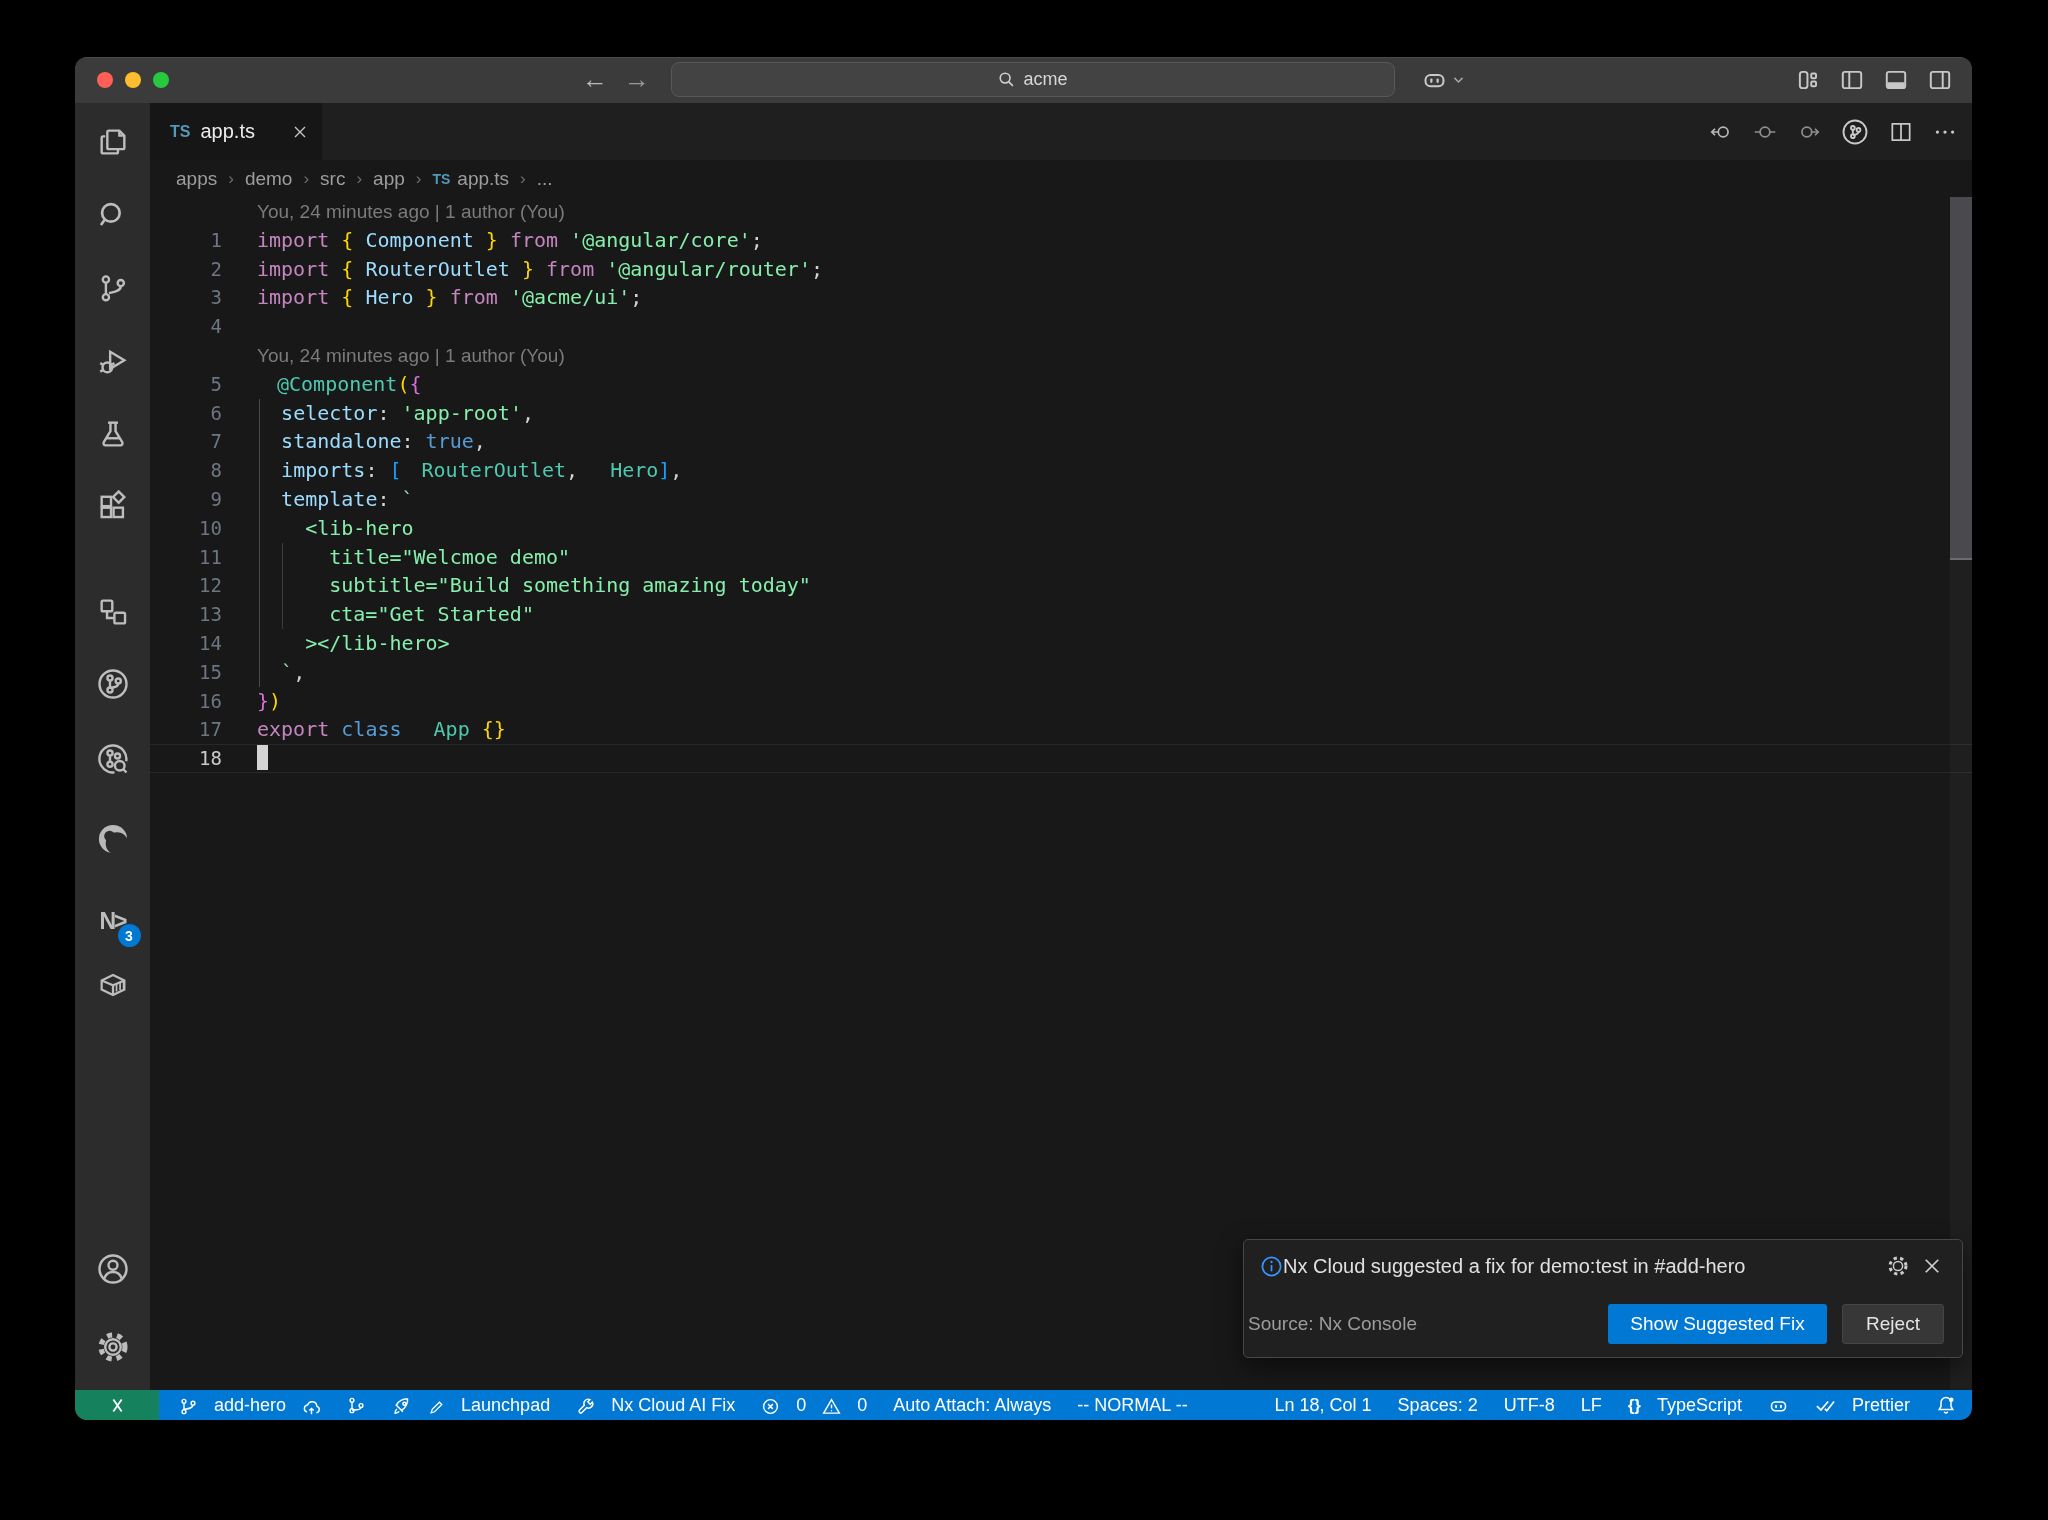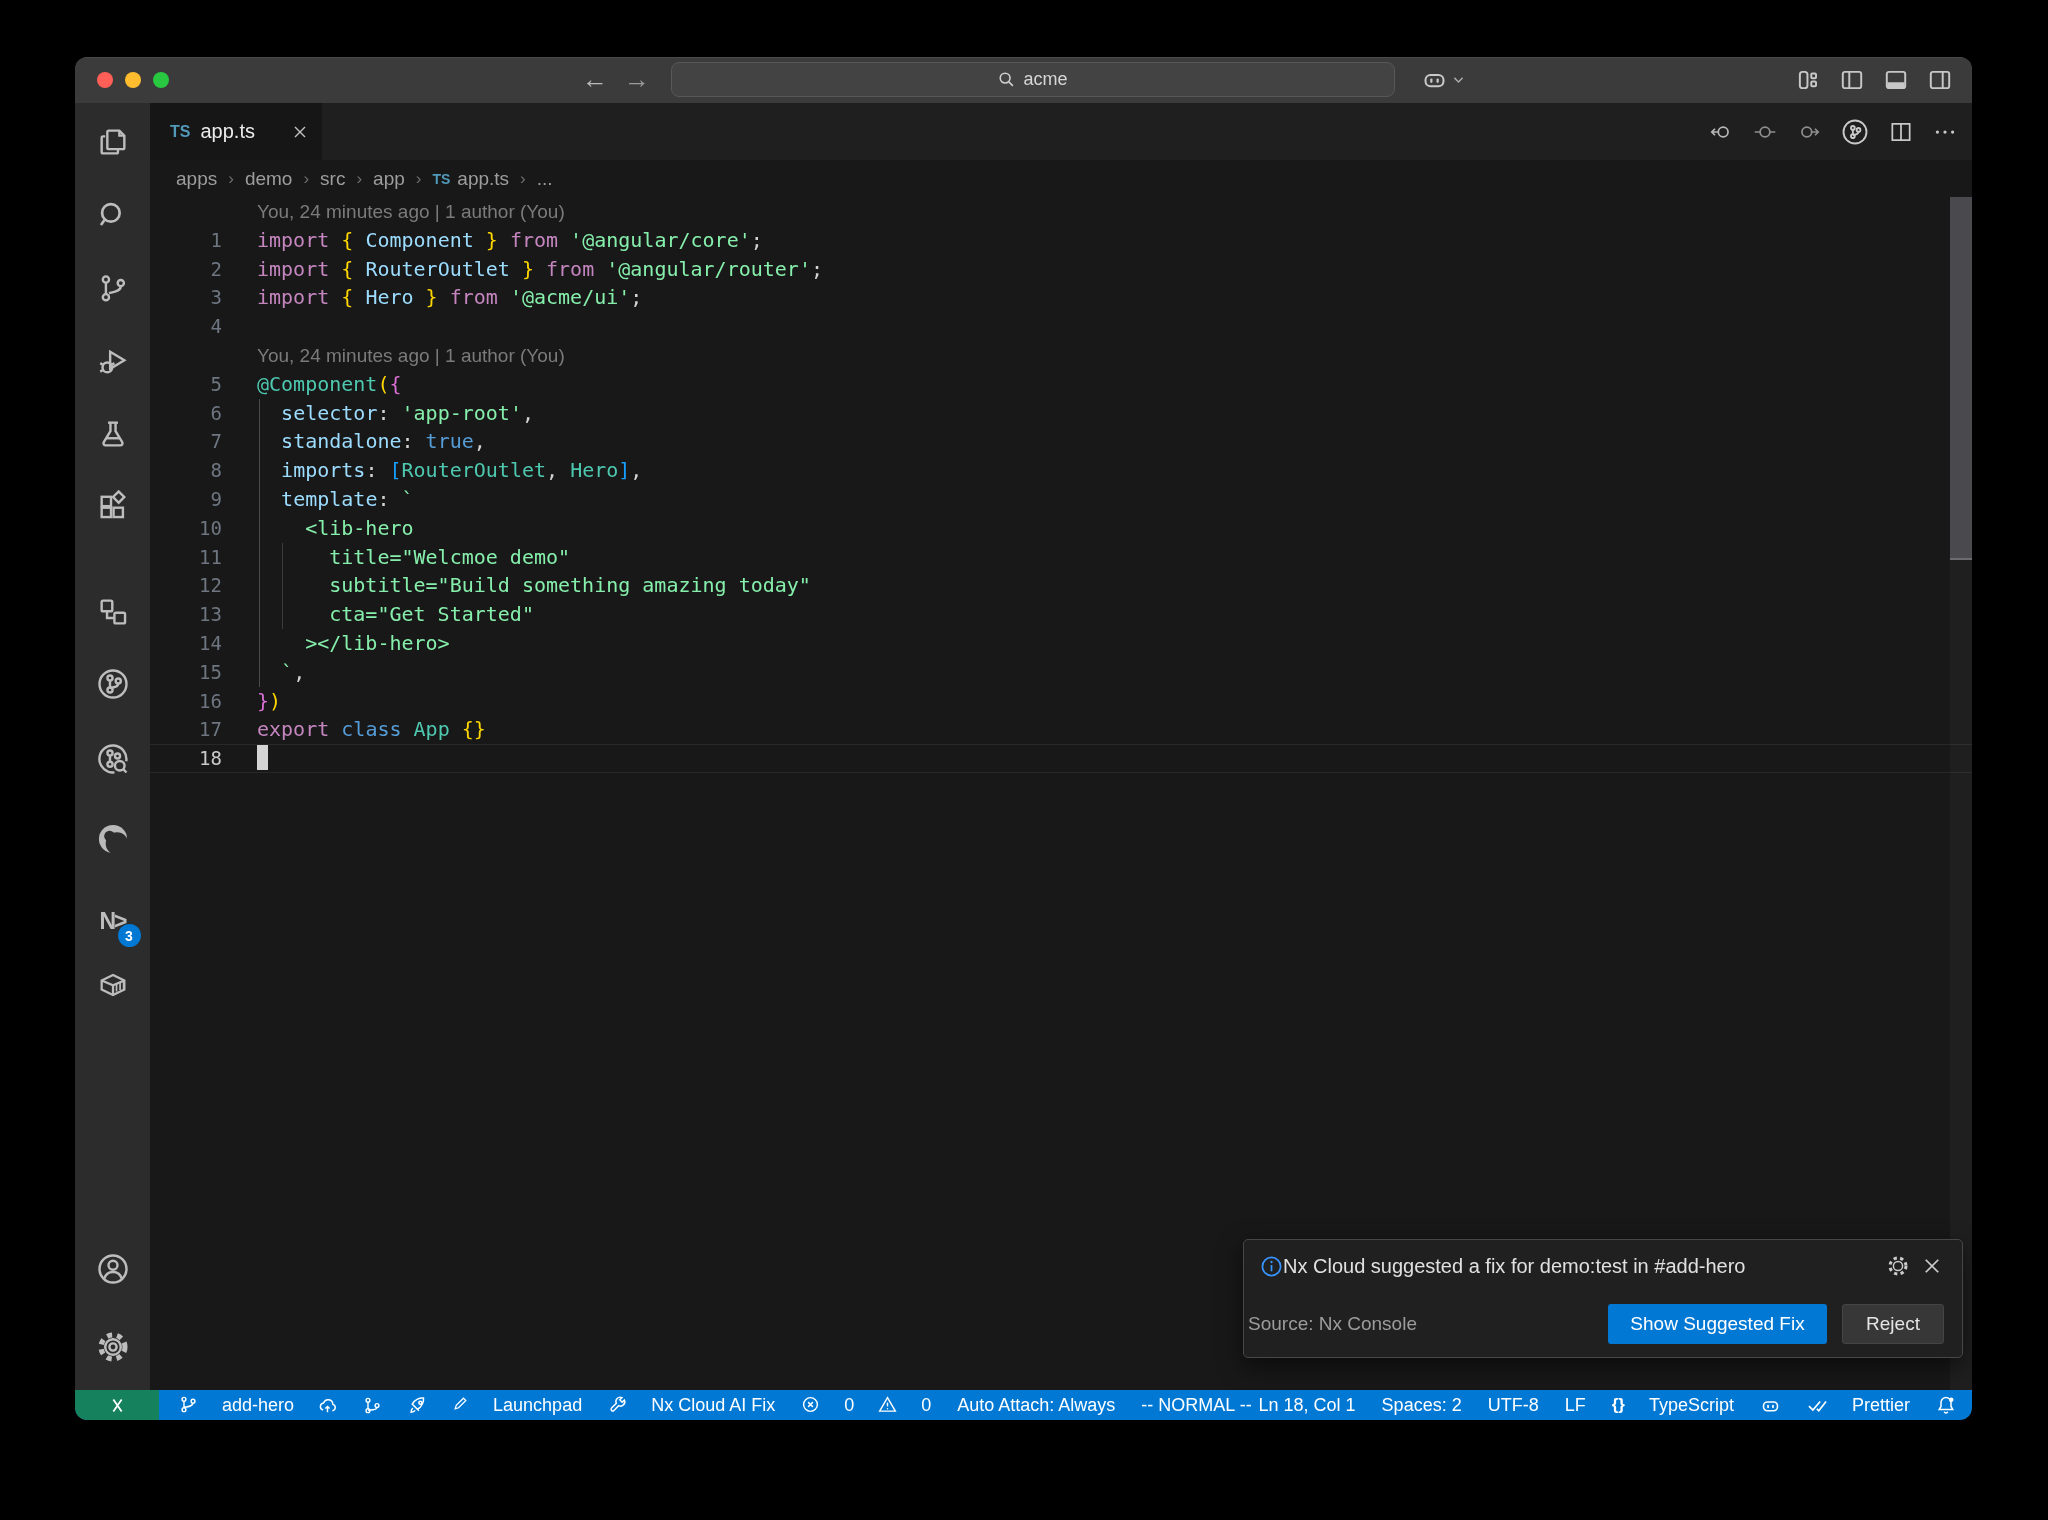--- a/index.html
+++ b/index.html
@@ -59,21 +59,21 @@
   
   .code-area { position:absolute; left:75px; right:0; top:140px; bottom:30px; background:#181818; overflow:hidden; }
   .crow { position:relative; height:28.8px; line-height:28.8px; white-space:pre;
           font-family:"DejaVu Sans Mono", monospace; font-size:20px; }
   .crow .gut { display:inline-block; width:72px; text-align:right; color:#6e7681; font-size:19px; }
   .crow.current .gut { color:#c9c9c9; }
   .crow .ctext { padding-left:35px; color:#d4d4d4; }
   .crow .blame { font-family:"Liberation Sans", sans-serif; font-size:19px; color:#7b7b7b; }
   .crow.current { box-shadow: inset 0 1px 0 rgba(255,255,255,.07), inset 0 -1px 0 rgba(255,255,255,.07); }
   .tok-kw  { color:#c586c0; } .tok-id  { color:#9cdcfe; } .tok-str { color:#86efac; }
-  .tok-cls { color:#4ec9b0; } .tok-kw2 { color:#569cd6;text-align:center; } .tok-pln { color:#d4d4d4; }
+  .tok-cls { color:#4ec9b0;margin-left:20px; } .tok-kw2 { color:#569cd6;text-align:center; } .tok-pln { color:#d4d4d4; }
   .tok-brk1{ color:#ffd700; } .tok-brk2{ color:#da70d6; } .tok-brk3{ color:#179fff; }
   .cursor { display:inline-block; width:11px; height:25px; background:#d4d4d4; vertical-align:-5px; }
   .guide { position:absolute; width:1px; background:#3c3c3c; }
   .guide.a { left:109px; top:202px; height:288px; background:#4a4a4a; }
   .guide.b { left:132px; top:346px; height:86px; }
   .vscroll-track { position:absolute; right:0; top:0; bottom:0; width:22px; background:rgba(255,255,255,.03); }
   .vscroll-thumb { position:absolute; right:0; top:0; width:22px; height:363px; background:#4a4a4e;
                    border-bottom:2px solid #6d6d70; }
 
   
@@ -91,21 +91,21 @@
   .btn.primary { width:219px; background:#0078d4; color:#ffffff; }
   .btn.secondary { width:102px; background:#373737; color:#e4e4e4; margin-left:15px; border:1px solid #454545; }
 
   
   .statusbar { position:absolute; left:0; right:0; bottom:0; height:30px; background:#0078d4;
                display:flex; align-items:center; color:#ffffff; font-size:18px;
                border-radius:0 0 12px 12px; }
   .sb-left, .sb-right { display:flex; align-items:center; height:30px; }
   .sb-left { gap:26px; }
   .sb-right { margin-left:auto; gap:26px; padding-right:16px; }
-  .sb-item { display:flex; align-items:flex-start; gap:24px; white-space:nowrap; }
+  .sb-item { display:flex; align-items:flex-end; gap:16px; white-space:nowrap; }
   .remote { width:84px; height:30px; background:#16825d; display:flex; align-items:center; justify-content:center;
             border-radius:0 0 0 12px; margin-right:-6px; }
   .sb-braces { font-weight:bold; font-size:17px; }
 </style>
 </head>
 <body>
 
 <div class="screen">
   <div class="window">
 

